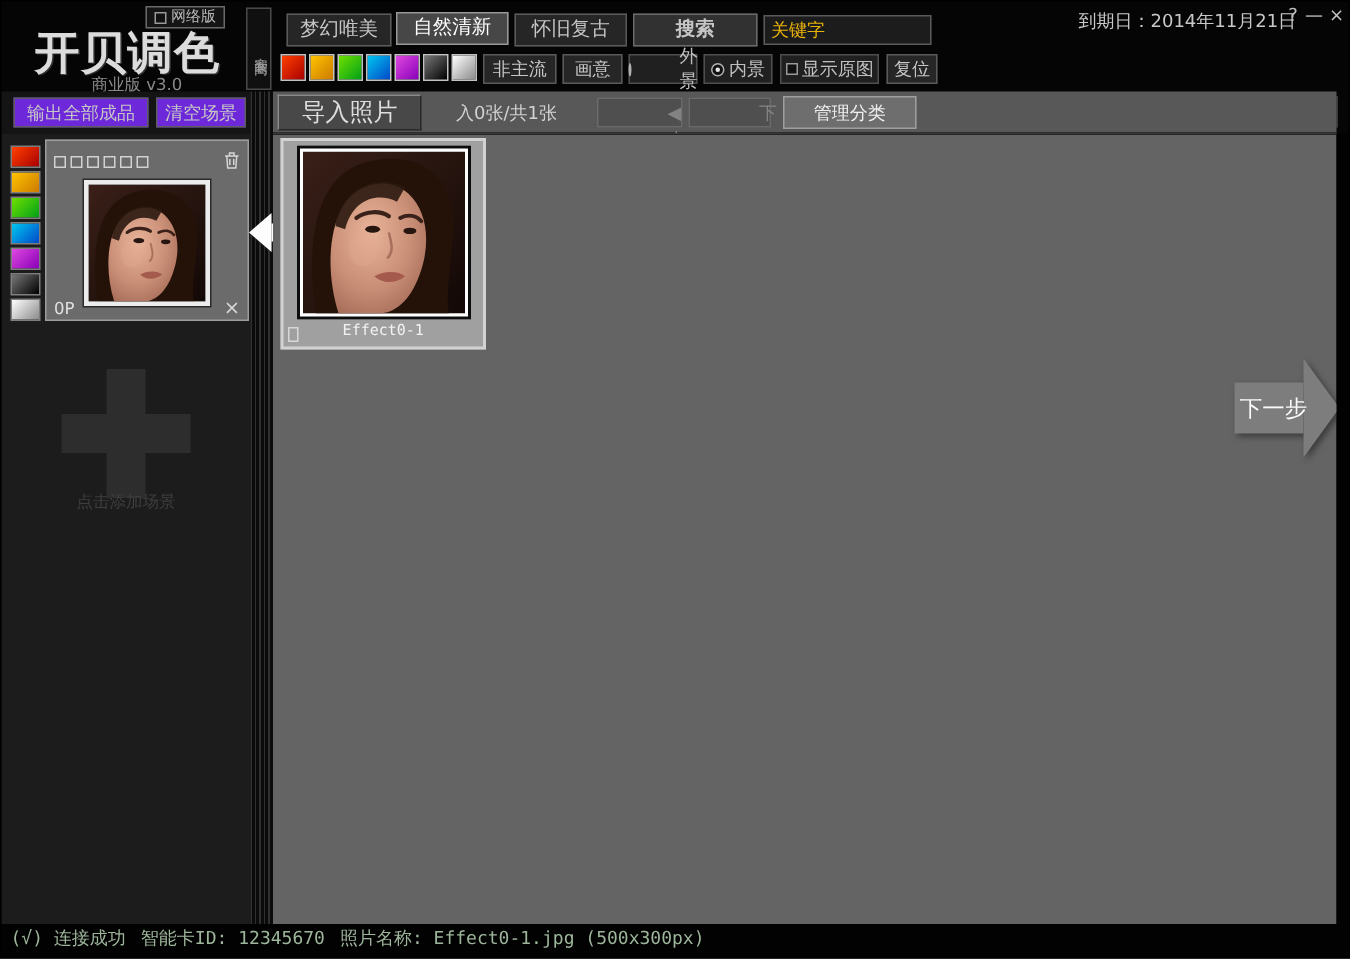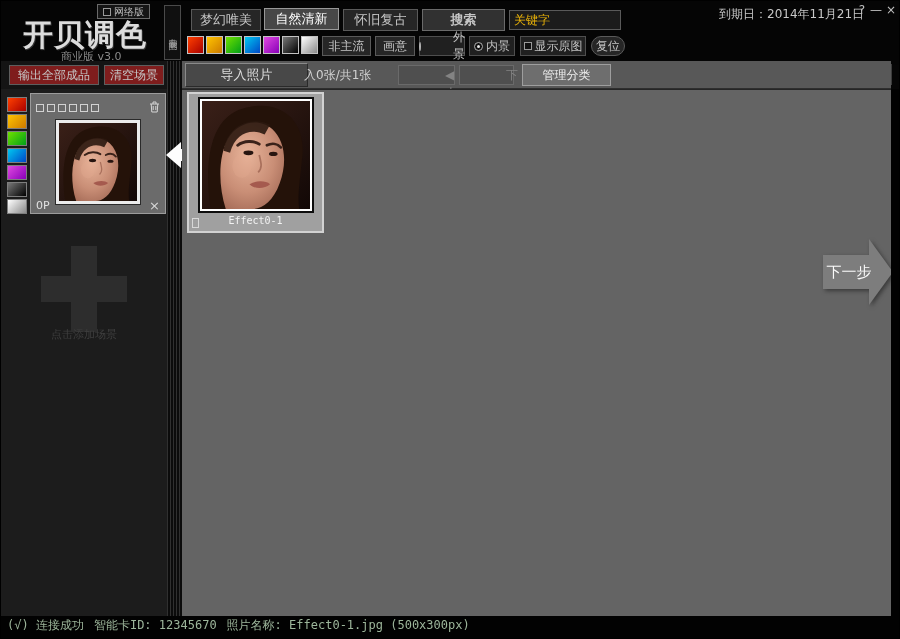--- a/index.html
+++ b/index.html
@@ -50,25 +50,25 @@
 
   
   .tab { position:absolute; top:37px; height:21px; background:#1d1d1d; border:1px solid #3c3c3c;
          color:#9a9a9a; font-size:13px; text-align:center; line-height:19px; cursor:pointer;margin-top:26px; }
   .tab.active { background:#3d3d3d; border-top:2px solid #f0d800; color:#f0f0f0; }
 
   
   .actionbar-left { position:absolute; top:60px; left:0; width:166px; height:28px; background:#141414; }
   .actionbar-main { position:absolute; top:60px; left:181px; width:709px; height:28px;
                     background:#585858; border-bottom:1px solid #2e2e2e; }
-  .ab-btn { position:absolute; height:20px; background:#7f1d1d; border:1px solid #5e5e5e;
+  .ab-btn { position:absolute; height:20px; background:#6d28d9; border:1px solid #5e5e5e;
             color:#c6c6c6; font-size:12px; text-align:center; line-height:18px; cursor:pointer; }
-  .import-btn { position:absolute; left:3px; top:2px; width:123px; height:24px; background:#484848;
+  .import-btn { position:absolute; left:3px; top:2px; width:96px; height:24px; background:#484848;
                 border:1px solid #8a8a8a; border-right-color:#2a2a2a; border-bottom-color:#2a2a2a;
-                color:#dedede; font-size:13px; text-align:center; line-height:22px; cursor:pointer; }
+                color:#dedede; font-size:16px; text-align:center; line-height:22px; cursor:pointer; }
   .count-text { position:absolute; left:122px; top:6px; font-size:12px; color:#d2d2d2; }
   .page-btn { position:absolute; top:4px; height:20px; background:#4f4f4f; border:1px solid #6a6a6a;
               color:#838383; font-size:12px; text-align:center; line-height:18px;padding-left:46px; }
   .manage-btn { position:absolute; left:340px; top:3px; width:89px; height:22px; background:#6e6e6e;
                 border:1px solid #9e9e9e; color:#efefef; font-size:12px; text-align:center;
                 line-height:20px; cursor:pointer; }
 
   
   .scene-panel { position:absolute; top:88px; left:0; width:166px; height:527px; background:#1c1c1c; }
   .panel-swatches { position:absolute; left:6px; top:8px; display:flex; flex-direction:column; gap:2px; }
@@ -197,21 +197,21 @@
       <span>外景</span>
     </div>
     <div class="radio-group" style="left:468px;top:35px;width:46px;">
       <span class="radio checked"></span>
       <span>内景</span>
     </div>
     <div class="radio-group" style="left:519px;top:35px;width:66px;">
       <span class="cb"></span>
       <span>显示原图</span>
     </div>
-    <div class="small-btn" style="left:590px;top:35px;width:34px;border-radius:10px;">复位</div>
+    <div class="small-btn" style="left:590px;top:35px;width:34px;">复位</div>
 
     <div class="expiry">到期日：2014年11月21日</div>
     <div class="win-ctl" style="left:854px;">?</div>
     <div class="win-ctl" style="left:868px;">—</div>
     <div class="win-ctl" style="left:883px;">×</div>
 
     <div class="tab active" style="left:705px;width:62px;">照片</div>
     <div class="tab" style="left:771px;width:58px;">色调</div>
     <div class="tab" style="left:833px;width:58px;text-decoration:underline;">输出</div>
   </div>

